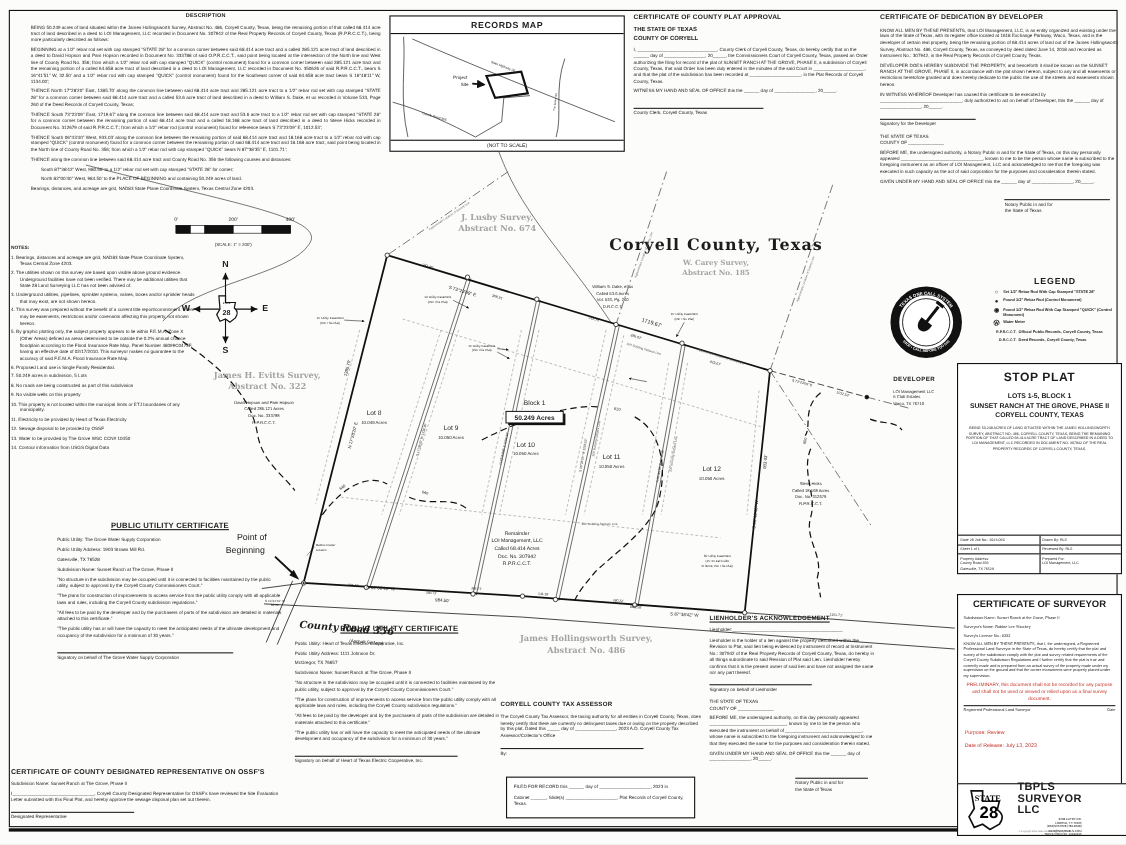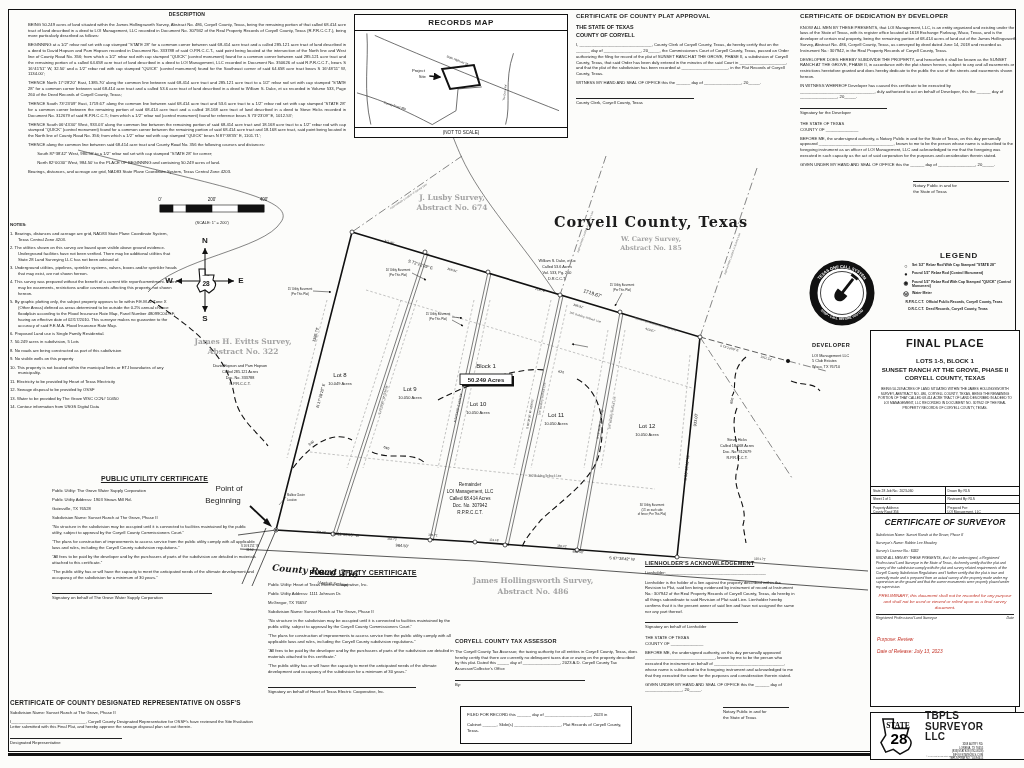--- a/index.html
+++ b/index.html
@@ -439,21 +439,21 @@
   <div class="panel" style="left:812px;top:342px;width:58px;">
     <div class="dev-title">DEVELOPER</div>
     <div class="dev-lines">
         <div class="">LOI Management LLC</div>
         <div class="">5 Club Estates</div>
         <div class="">Waco, TX 76710</div>
       </div>
   </div>
 
   <div class="panel boxed" style="left:870px;top:330px;width:148px;height:190px;">
-    <div class="fp-title">FINAL PLACE</div>
+    <div class="fp-title">STOP PLAT</div>
     <div class="fp-sub">
       <div>LOTS 1-5, BLOCK 1</div>
       <div>SUNSET RANCH AT THE GROVE, PHASE II</div>
       <div>CORYELL COUNTY, TEXAS</div>
     </div>
     <div class="fp-body">BEING 50.249 ACRES OF LAND SITUATED WITHIN THE JAMES HOLLINGSWORTH SURVEY, ABSTRACT NO. 486, CORYELL COUNTY, TEXAS, BEING THE REMAINING PORTION OF THAT CALLED 68.414 ACRE TRACT OF LAND DESCRIBED IN A DEED TO LOI MANAGEMENT, LLC RECORDED IN DOCUMENT NO. 307942 OF THE REAL PROPERTY RECORDS OF CORYELL COUNTY, TEXAS.</div>
     <div class="fp-table">
       <div class="fp-row">
         <div class="fp-cell">State 28 Job No.: 2023-060</div>
         <div class="fp-cell">Drawn By: RLS</div>
@@ -465,21 +465,21 @@
       <div class="fp-row">
         <div class="fp-cell">Property Address:
 County Road 356
 Gatesville, TX 76528</div>
         <div class="fp-cell">Prepared For:
 LOI Management, LLC</div>
       </div>
     </div>
   </div>
 
-  <div class="panel boxed" style="left:870px;top:513px;width:148px;height:192px;font-style:italic;">
+  <div class="panel boxed" style="left:870px;top:540px;width:148px;height:192px;">
     <div class="sv-title">CERTIFICATE OF SURVEYOR</div>
     <div class="sv-body">Subdivision Name: Sunset Ranch at the Grove, Phase II</div>
     <div class="sv-body">Surveyor's Name: Robbie Lee Shockey</div>
     <div class="sv-body">Survey's License No.: 6332</div>
     <div class="sv-body">KNOW ALL MEN BY THESE PRESENTS, that I, the undersigned, a Registered Professional Land Surveyor in the State of Texas, do hereby certify that the plat and survey of the subdivision comply with the plat and survey related requirements of the Coryell County Subdivision Regulations and I further certify that the plat is true and correctly made and is prepared from an actual survey of the property made under my supervision on the ground and that the corner monuments were properly placed under my supervision.</div>
     <div class="prelim red">PRELIMINARY, this document shall not be recorded for any purpose and shall not be used or viewed or relied upon as a final survey document.</div>
     <div class="sigrow">
       <span>Registered Professional Land Surveyor</span>
       <span>Date</span>
     </div>

